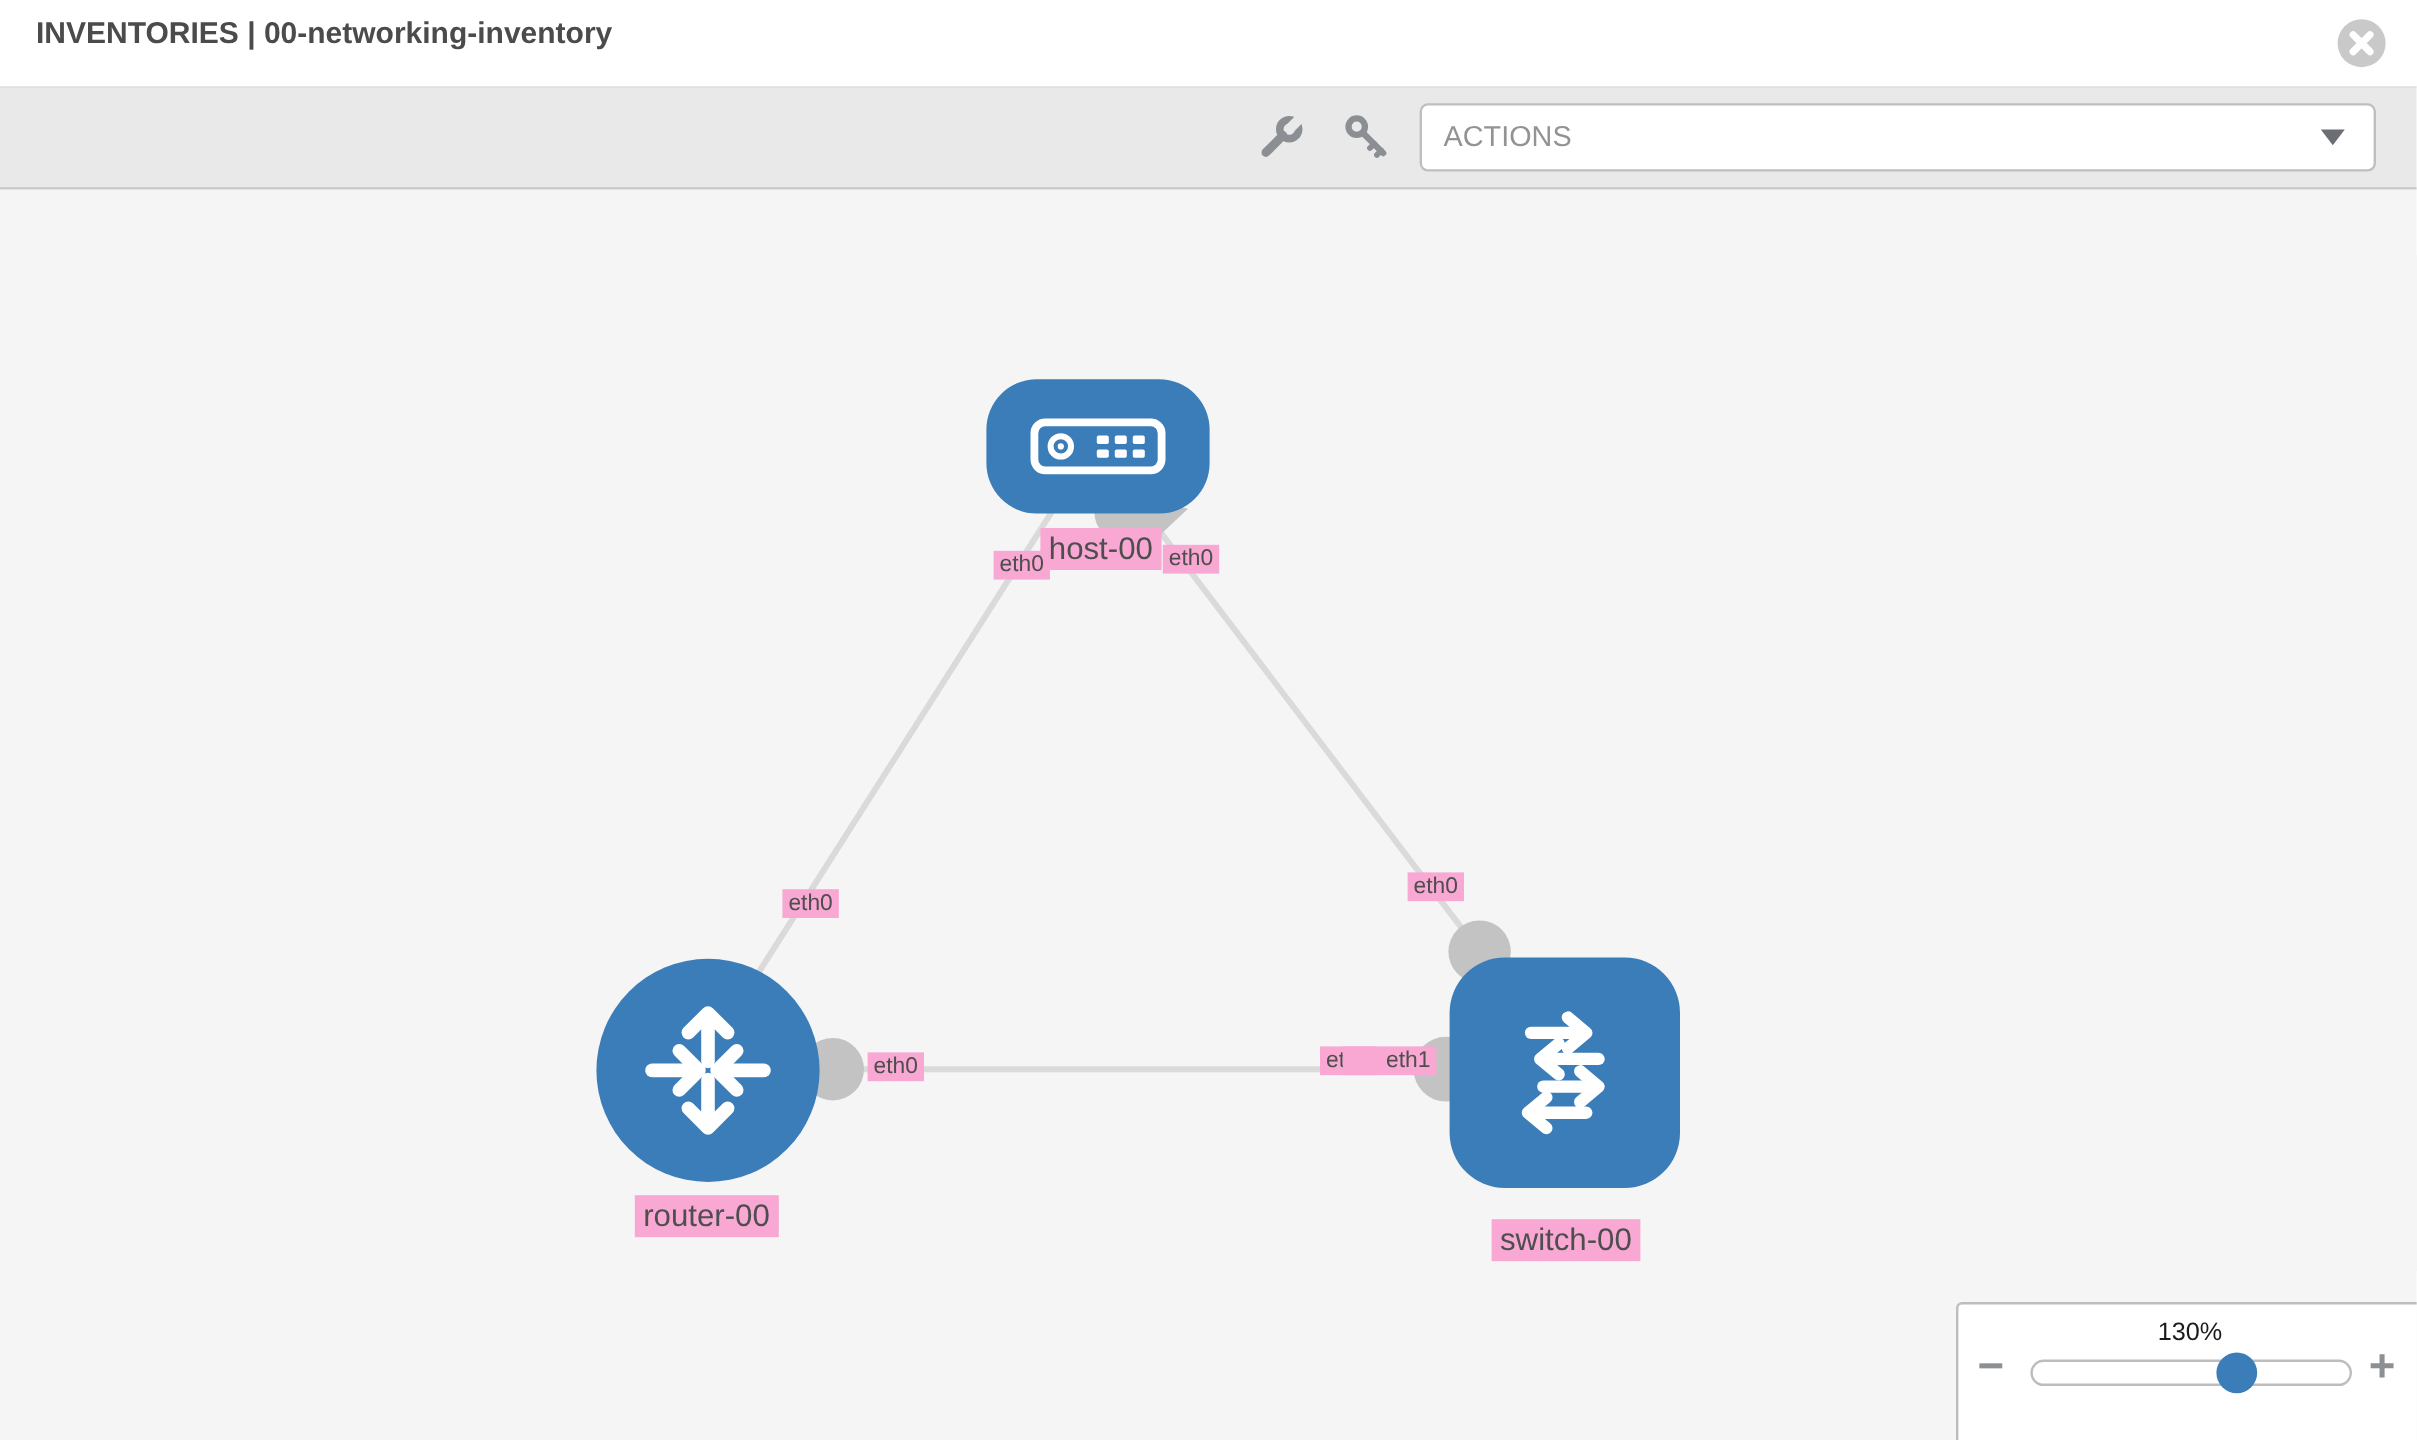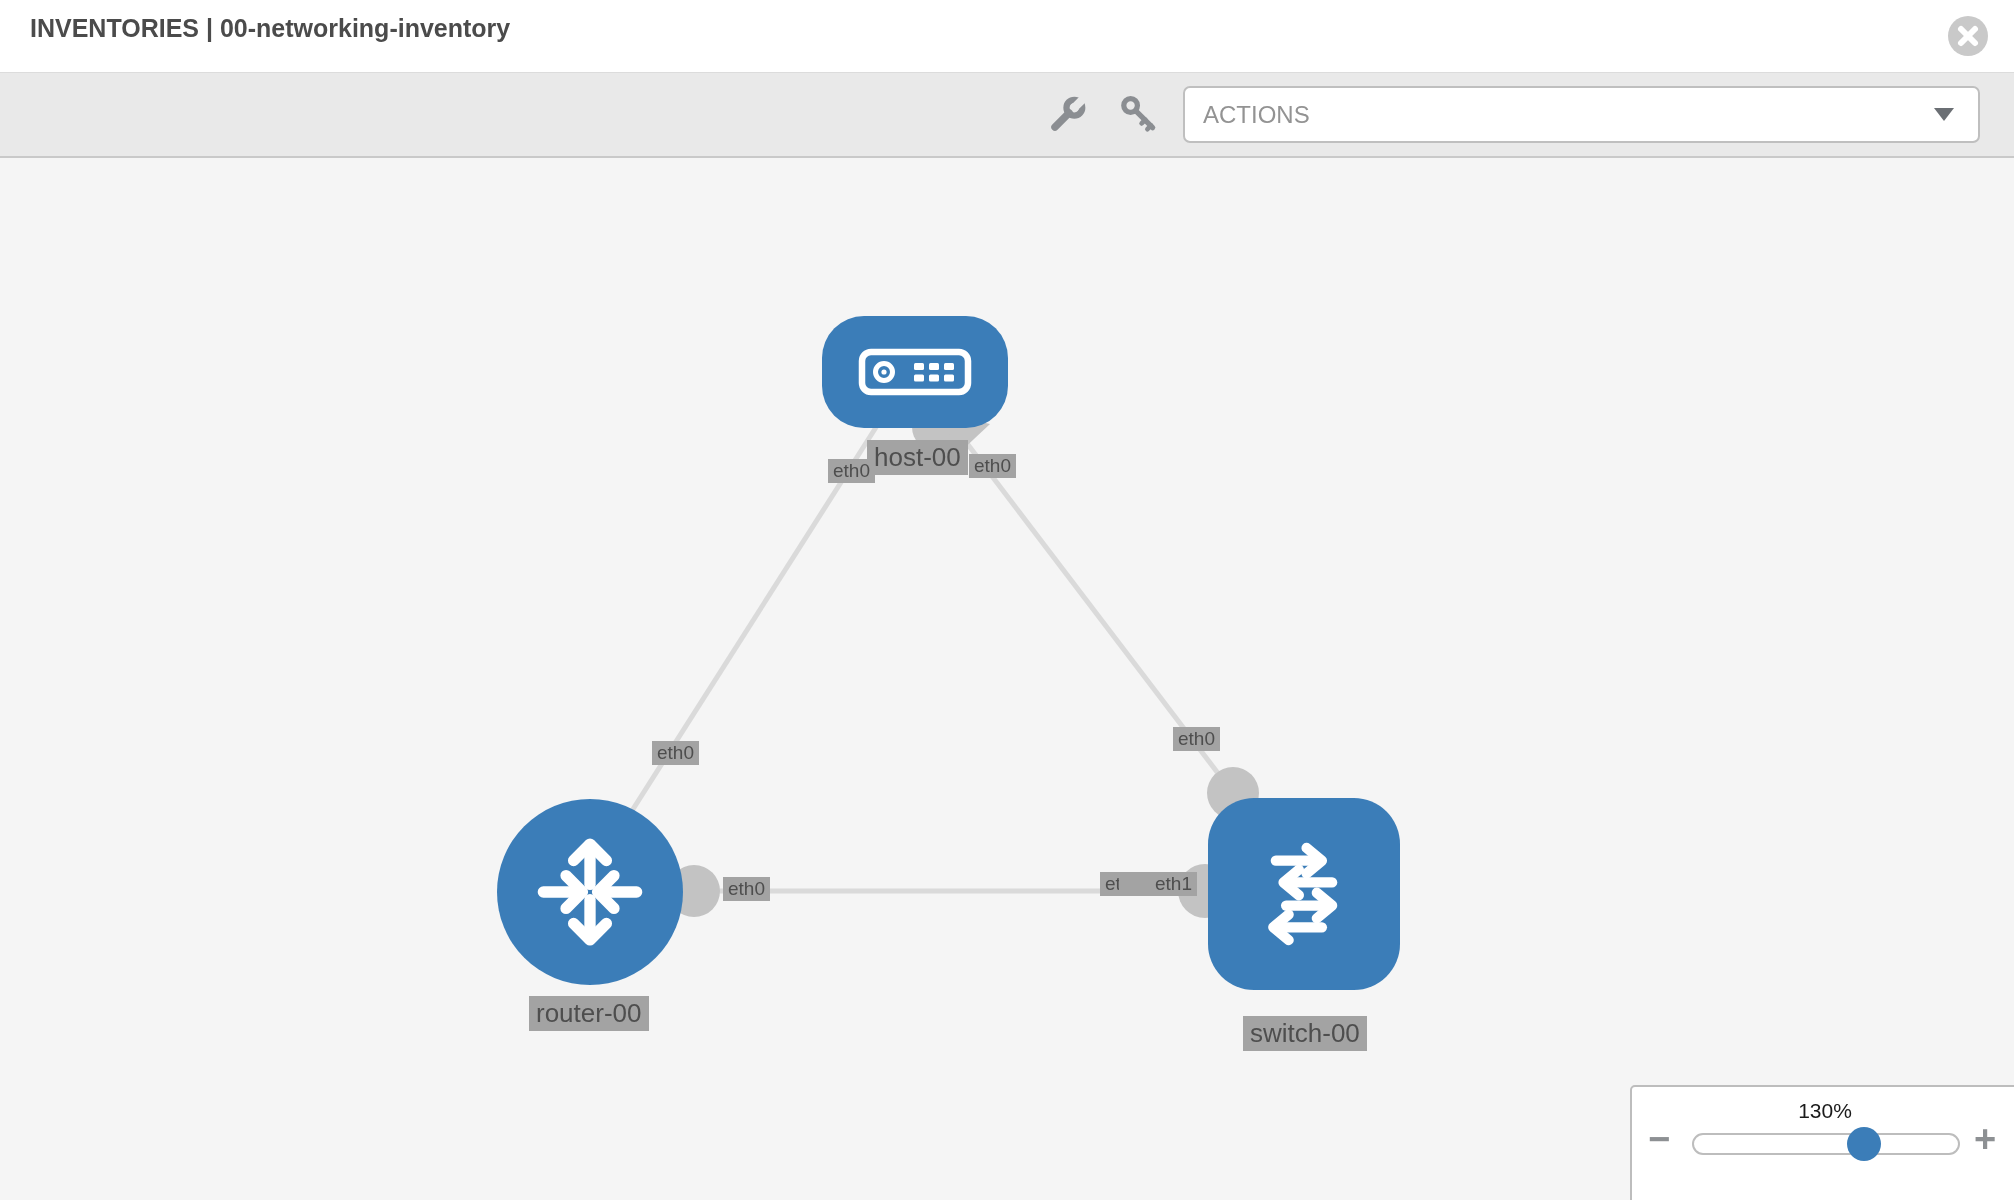--- a/index.html
+++ b/index.html
@@ -26,21 +26,21 @@
   .tool-wrench{left:1046px;top:21px;}
   .tool-key{left:1118px;top:21px;}
 
   
   .canvas{position:absolute;top:158px;left:0;right:0;bottom:0;background:#f5f5f5;}
   .links-layer{position:absolute;top:0;left:0;z-index:1;}
   .node{position:absolute;z-index:2;background:#3b7db8;display:flex;align-items:center;justify-content:center;cursor:pointer;}
   .node-host{left:822px;top:158px;width:186px;height:112px;border-radius:42px;}
   .node-router{left:497px;top:641px;width:186px;height:186px;border-radius:50%;}
   .node-switch{left:1208px;top:640px;width:192px;height:192px;border-radius:46px;}
-  .chip{position:absolute;z-index:3;background:#a3a3a3;color:#4e4e4e;white-space:nowrap;}
+  .chip{position:absolute;z-index:3;background:#f9a8d4;color:#4e4e4e;white-space:nowrap;}
   .node-label{font-size:26px;padding:2px 7px;}
   .if-label{font-size:19px;padding:1px 5px;}
   .lbl-host{left:867px;top:282px;}
   .lbl-router{left:529px;top:838px;}
   .lbl-switch{left:1243px;top:858px;}
   .if-a-host{left:828px;top:301px;}
   .if-b-host{left:969px;top:296px;}
   .if-a-router{left:652px;top:583px;}
   .if-b-switch{left:1173px;top:569px;}
   .if-c-router{left:723px;top:719px;}

